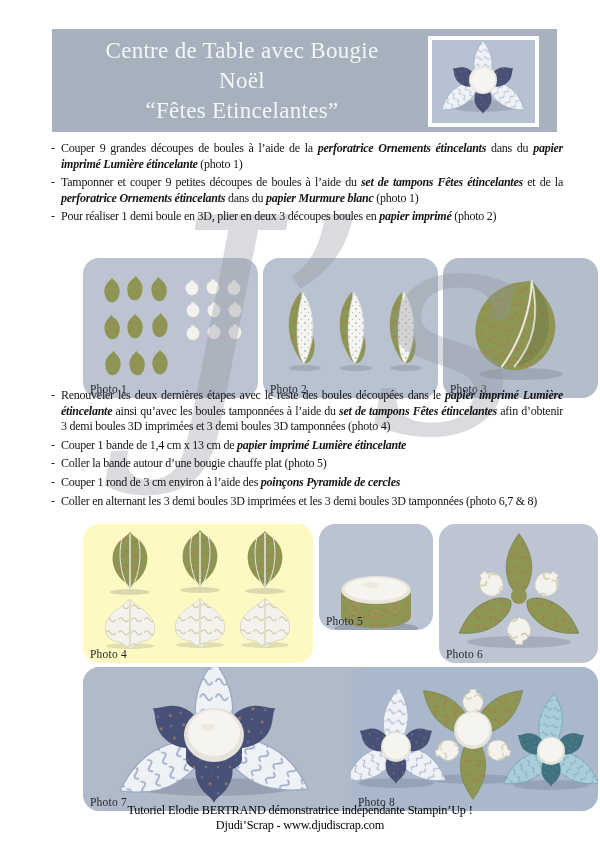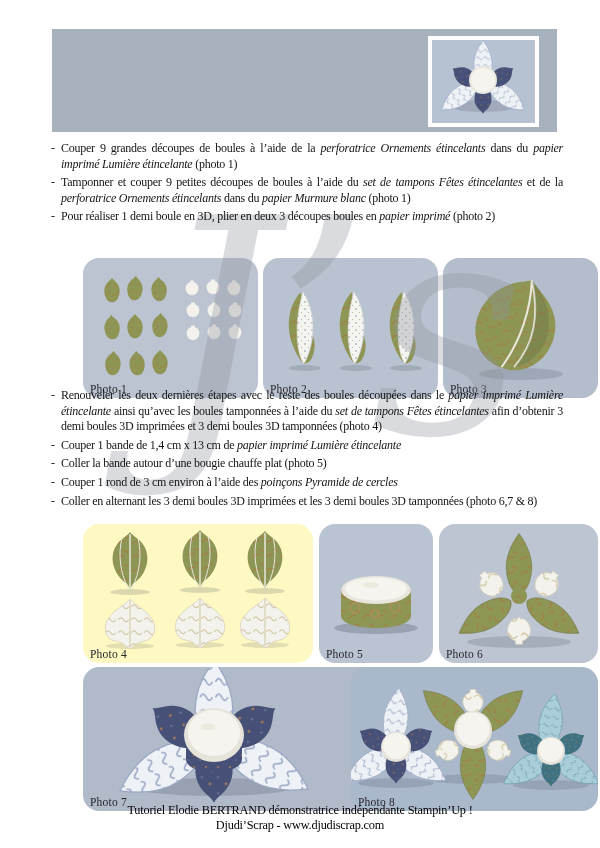--- a/index.html
+++ b/index.html
@@ -16,34 +16,34 @@
     background:#ffffff; box-sizing:border-box; padding:4px; }
   .header-thumb-inner { width:103px; height:83px; background:#b6c1d2; overflow:hidden; }
   .header-thumb-inner svg { display:block; }
 
   
   .instructions { position:absolute; left:50px; width:513px; z-index:4;
     font-size:12px; line-height:15.6px; color:#141414; letter-spacing:-0.25px; }
   .instructions ul { margin:0; padding:0; list-style:none; }
   .instructions li { position:relative; padding-left:11px; margin-bottom:3px; text-align:justify; }
   .instructions li::before { content:"-"; position:absolute; left:1px; top:0; }
-  .prod { font-weight:normal; font-style:italic; }
+  .prod { font-weight:bold; font-style:italic; }
   #block1 { top:141px; }
   #block2 { top:388px; }
 
   
   .photo { position:absolute; overflow:hidden;border-radius:16px; }
   .photo svg { position:absolute; left:0; top:0; display:block; }
   .photo-label { position:absolute; left:7px; bottom:3px; margin:0; z-index:2;
     font-size:11.5px; color:#26262b; letter-spacing:0.2px; }
   .p1 { left:43px;  top:242px; width:175px; height:140px; background:#bcc4d1; }
   .p2 { left:223px; top:242px; width:175px; height:140px; background:#b9c2d0; }
   .p3 { left:403px; top:242px; width:155px; height:140px; background:#b4bdcc; }
   .p4 { left:43px;  top:508px; width:230px; height:139px; background:#fef9c3; }
-  .p5 { left:279px; top:508px; width:114px; height:139px; background:#b9c3d2; }
+  .p5 { left:279px; top:508px; width:114px; height:106px; background:#b9c3d2; }
   .p6 { left:399px; top:508px; width:159px; height:139px; background:#bdc5d2; }
   .p7 { left:43px;  top:651px; width:260px; height:144px; background:#b0bac9;padding-left:44px; }
   .p8 { left:311px; top:651px; width:247px; height:144px; background:#aab8cb; }
 
   
   .watermark { position:absolute; left:148px; top:165px; z-index:3; pointer-events:none;
     font-family:"DejaVu Serif", serif; font-style:italic;
     font-size:300px; line-height:330px; color:#8d939c; opacity:0.33;margin-left:7px; }
 
   
@@ -90,20 +90,25 @@
       </pattern>
       <path id="ornDrop" d="M0,-22 C2,-18 6,-16 9,-12 C13,-7 15,0 13,8 C11,17 6,22 0,22 C-6,22 -11,17 -13,8 C-15,0 -13,-7 -9,-12 C-6,-16 -2,-18 0,-22 Z"></path>
       <path id="slimLeaf" d="M0,-29 C8,-18 13,-6 12,6 C11,19 6,27 0,29 C-6,27 -11,19 -12,6 C-13,-6 -8,-18 0,-29 Z"></path>
       <path id="smallOrn" d="M-2,-9 L2,-9 L2,-7 C5.5,-6 7.5,-2.5 6.5,1 C5.5,4.5 3,6.5 1.5,6 C0.8,5.8 0.5,6.5 0,7 C-0.5,6.5 -0.8,5.8 -1.5,6 C-3,6.5 -5.5,4.5 -6.5,1 C-7.5,-2.5 -5.5,-6 -2,-7 Z"></path>
       <path id="crownOrn" d="M0,-20 C4,-15 12,-12 16,-6 C20,-1 20,6 16,10 C13,13 9,12 6,14 C3,16 2,18 0,18 C-2,18 -3,16 -6,14 C-9,12 -13,13 -16,10 C-20,6 -20,-1 -16,-6 C-12,-12 -4,-15 0,-20 Z"></path>
       <path id="onion" d="M0,-30 C3,-26 8,-24 12,-19 C17,-13 19,-4 16,5 C13,14 8,18 3,22 C1,24 0,27 0,30 C0,27 -1,24 -3,22 C-8,18 -13,14 -16,5 C-19,-4 -17,-13 -12,-19 C-8,-24 -3,-26 0,-30 Z"></path>
     </defs>
   </svg>
 
   <header class="header">
+    <div class="header-title">
+      <div>Centre de Table avec Bougie</div>
+      <div>Noël</div>
+      <div>“Fêtes Etincelantes”</div>
+    </div>
     <div class="header-thumb">
       <div class="header-thumb-inner">
         <svg width="103" height="83" viewBox="0 0 103 83">
           <ellipse cx="51" cy="66" rx="34" ry="6" fill="rgba(60,65,85,0.18)"></ellipse>
           <use href="#slimLeaf" transform="translate(51,22) scale(0.75)" fill="url(#pWhiteBlue)" stroke="#9aa8c4" stroke-width="0.8"></use>
           <use href="#slimLeaf" transform="translate(27,57) rotate(-127) scale(0.75)" fill="url(#pWhiteBlue)" stroke="#9aa8c4" stroke-width="0.8"></use>
           <use href="#slimLeaf" transform="translate(75,57) rotate(127) scale(0.75)" fill="url(#pWhiteBlue)" stroke="#9aa8c4" stroke-width="0.8"></use>
           <use href="#ornDrop" transform="translate(32,36) rotate(-55) scale(0.62)" fill="url(#pNavy)"></use>
           <use href="#ornDrop" transform="translate(70,36) rotate(55) scale(0.62)" fill="url(#pNavy)"></use>
           <use href="#ornDrop" transform="translate(51,60) rotate(180) scale(0.62)" fill="url(#pNavy)"></use>

